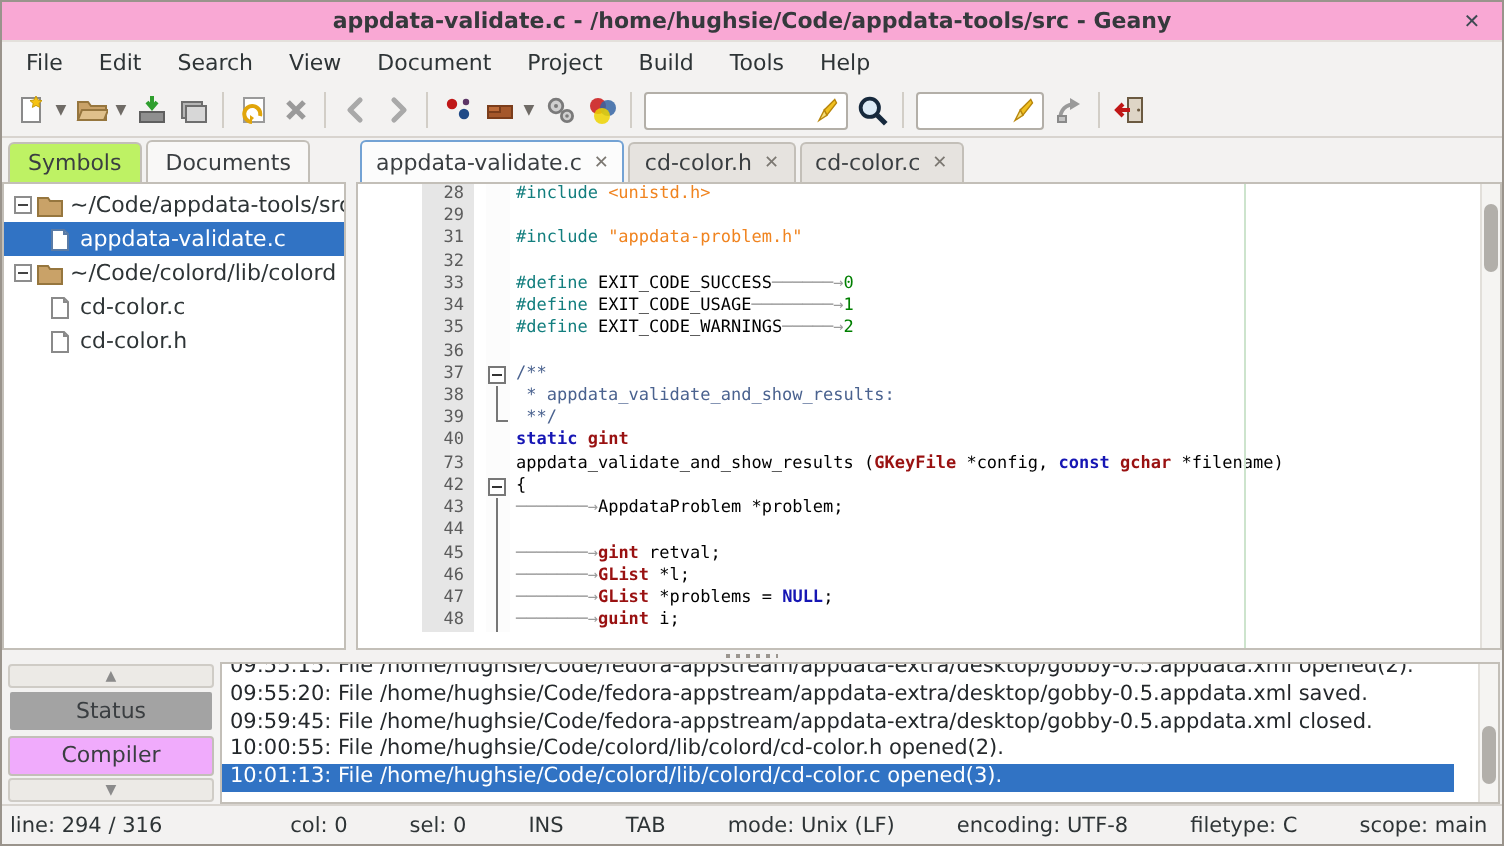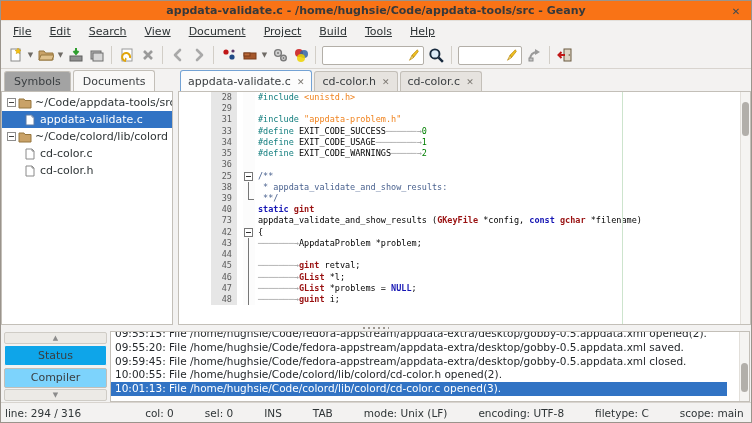--- a/index.html
+++ b/index.html
@@ -4,42 +4,42 @@
 <style>
   * { box-sizing: border-box; margin: 0; padding: 0; }
   html,body { background:#888; }
   body { font-family:"DejaVu Sans", sans-serif; }
   .window {
     width:752px; height:423px; margin:0 auto; background:#f3f2f1;
     border:1px solid #9a948c; display:flex; flex-direction:column; overflow:hidden;
     color:#2e3436;
   }
   
-  .titlebar { height:20px; flex:none; background:#f97316; border-bottom:1px solid #e3e0db;
+  .titlebar { height:20px; flex:none; background:#f9a8d4; border-bottom:1px solid #e3e0db;
     display:flex; align-items:center; justify-content:center; position:relative; font-size:11px; font-weight:bold; color:#35393c;}
   .win-close { position:absolute; right:8px; top:3px; width:14px; height:14px; display:flex; align-items:center; justify-content:center;
     color:#3e4a52; font-size:10px; font-weight:bold; cursor:default;}
   
   .menubar { height:21px; flex:none; display:flex; align-items:stretch; font-size:11px; padding-left:3px; background:#f3f2f1;}
-  .menu-item { padding:4px 9px 3px;text-decoration:underline; }
+  .menu-item { padding:4px 9px 3px; }
   
   .toolbar { height:27px; flex:none; display:flex; align-items:center; padding:0 4px; background:#f3f2f1; border-bottom:1px solid #d8d4cf;}
   .tbtn { height:22px; min-width:21px; display:flex; align-items:center; justify-content:center; border-radius:2px; padding:0 1px;}
   .tbtn svg { display:block; }
   .tchev { width:9px; height:22px; display:flex; align-items:center; justify-content:center; color:#6f6b66; font-size:7px;}
   .tsep { width:1px; height:18px; background:#d2cec7; margin:0 4px; flex:none;}
   .tentry { height:19px; border:1px solid #b3afa8; border-radius:2px; background:#fff; display:flex; align-items:center; padding:0 2px 0 3px; margin:0 2px;}
   .tentry input { border:none; outline:none; font-size:11px; font-family:"DejaVu Sans",sans-serif; background:transparent;}
   .tentry svg { flex:none; }
   
   .main { flex:1; min-height:0; display:flex; background:#f3f2f1; }
   
   .sidebar { width:172px; flex:none; display:flex; flex-direction:column; padding-top:1px;}
   .side-tabs { height:21px; flex:none; display:flex; align-items:flex-end; padding-left:3px; gap:2px;}
-  .stab { font-size:11px; padding:3px 9px 3px; border:1px solid #c3bfb8; border-bottom:none; background:#a3a3a3; border-radius:3px 3px 0 0; color:#3a3e41;}
+  .stab { font-size:11px; padding:3px 9px 3px; border:1px solid #c3bfb8; border-bottom:none; background:#bef264; border-radius:3px 3px 0 0; color:#3a3e41;}
   .stab.active { background:#f9f8f7; padding-top:4px; }
   .side-tree { flex:1; background:#fff; border:1px solid #c3bfb8; overflow:hidden; font-size:11px; padding-top:2px;}
   .trow { height:17px; display:flex; align-items:center; white-space:nowrap; padding-left:4px;}
   .trow .expander { width:11px; flex:none; display:flex; align-items:center; justify-content:center;}
   .xbox { width:9px; height:9px; border:1px solid #8d8d8d; background:#fff; position:relative;}
   .xbox:before { content:""; position:absolute; left:1px; right:1px; top:3px; height:1px; background:#444;}
   .trow .ticon { width:16px; flex:none; display:flex; align-items:center; justify-content:center;}
   .trow.child { padding-left:20px; }
   .trow.selected { background:#3173c4; color:#fff; }
   .tlabel { padding-left:2px; }
@@ -77,22 +77,22 @@
   .editor .vthumb { top:10px; height:34px; }
   
   .splitter { height:6px; flex:none; display:flex; align-items:center; justify-content:center;}
   .splitter .dots { width:26px; height:2px; background:repeating-linear-gradient(90deg,#9b968f 0 2px,transparent 2px 5px);}
   
   .msgwin { height:71px; flex:none; display:flex; padding:0 1px;}
   .msg-tabs { width:108px; flex:none; display:flex; flex-direction:column; padding:1px 3px 1px 2px;}
   .msg-arrow { height:12px; flex:none; display:flex; align-items:center; justify-content:center; font-size:7px; color:#8b8b8b;
     border:1px solid #cfccc6; background:#eceae6; border-radius:2px;}
   .mtab { flex:1; display:flex; align-items:center; justify-content:center; font-size:11px; color:#3a3e41;
-    border:1px solid #c3bfb8; background:#7dd3fc; border-radius:2px; margin:1px 0;}
-  .mtab.active { background:#0ea5e9; border-color:#f3f2f1;}
+    border:1px solid #c3bfb8; background:#f0abfc; border-radius:2px; margin:1px 0;}
+  .mtab.active { background:#a3a3a3; border-color:#f3f2f1;}
   .msg-list { flex:1; min-width:0; background:#fff; border:1px solid #c3bfb8; position:relative; overflow:hidden; font-size:10.5px;}
   .msg-rows { position:absolute; left:0; right:22px; top:-5px;}
   .mrow { height:13.8px; line-height:13.8px; white-space:nowrap; padding-left:4px; overflow:hidden; color:#24282b;}
   .mrow.selected { background:#3173c4; color:#fff;}
   .msg-list .vthumb { top:45%; height:42%;}
   
   .statusbar { height:20px; flex:none; border-top:1px solid #d8d4cf; background:#f3f2f1; display:flex; align-items:center;
     font-size:10.5px; color:#2e3436; padding-left:4px; overflow:hidden;}
   .sb-item { margin-right:31px; white-space:nowrap; }
   .sb-item:first-child { margin-right:64px; }
@@ -327,20 +327,26 @@
             <span class="c-fold"></span>
             <span class="c-text"></span>
           </div>
           <div class="cline">
             <span class="c-num">31</span>
             <span class="c-mark"></span>
             <span class="c-fold"></span>
             <span class="c-text"><span class="sg-pre">#include </span><span class="sg-str">"appdata-problem.h"</span></span>
           </div>
           <div class="cline">
+            <span class="c-num">32</span>
+            <span class="c-mark"></span>
+            <span class="c-fold"></span>
+            <span class="c-text"></span>
+          </div>
+          <div class="cline">
             <span class="c-num">33</span>
             <span class="c-mark"></span>
             <span class="c-fold"></span>
             <span class="c-text"><span class="sg-pre">#define </span><span class="sg-plain">EXIT_CODE_SUCCESS</span><span class="sg-ws">──────→</span><span class="sg-num">0</span></span>
           </div>
           <div class="cline">
             <span class="c-num">34</span>
             <span class="c-mark"></span>
             <span class="c-fold"></span>
             <span class="c-text"><span class="sg-pre">#define </span><span class="sg-plain">EXIT_CODE_USAGE</span><span class="sg-ws">────────→</span><span class="sg-num">1</span></span>
@@ -351,21 +357,21 @@
             <span class="c-fold"></span>
             <span class="c-text"><span class="sg-pre">#define </span><span class="sg-plain">EXIT_CODE_WARNINGS</span><span class="sg-ws">─────→</span><span class="sg-num">2</span></span>
           </div>
           <div class="cline">
             <span class="c-num">36</span>
             <span class="c-mark"></span>
             <span class="c-fold"></span>
             <span class="c-text"></span>
           </div>
           <div class="cline">
-            <span class="c-num">25</span>
+            <span class="c-num">37</span>
             <span class="c-mark"></span>
             <span class="c-fold">
               <span class="fbox"></span>
               <span class="fbox-tail"></span>
             </span>
             <span class="c-text"><span class="sg-cmt">/**</span></span>
           </div>
           <div class="cline">
             <span class="c-num">38</span>
             <span class="c-mark"></span>

